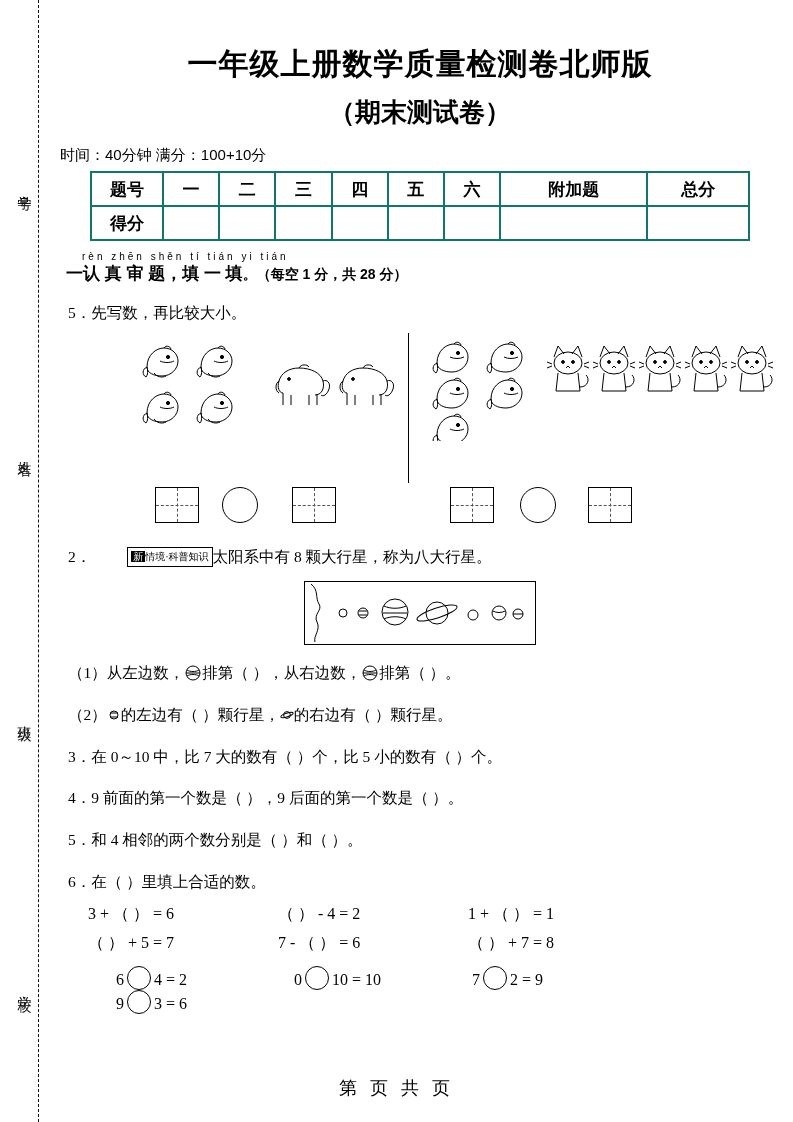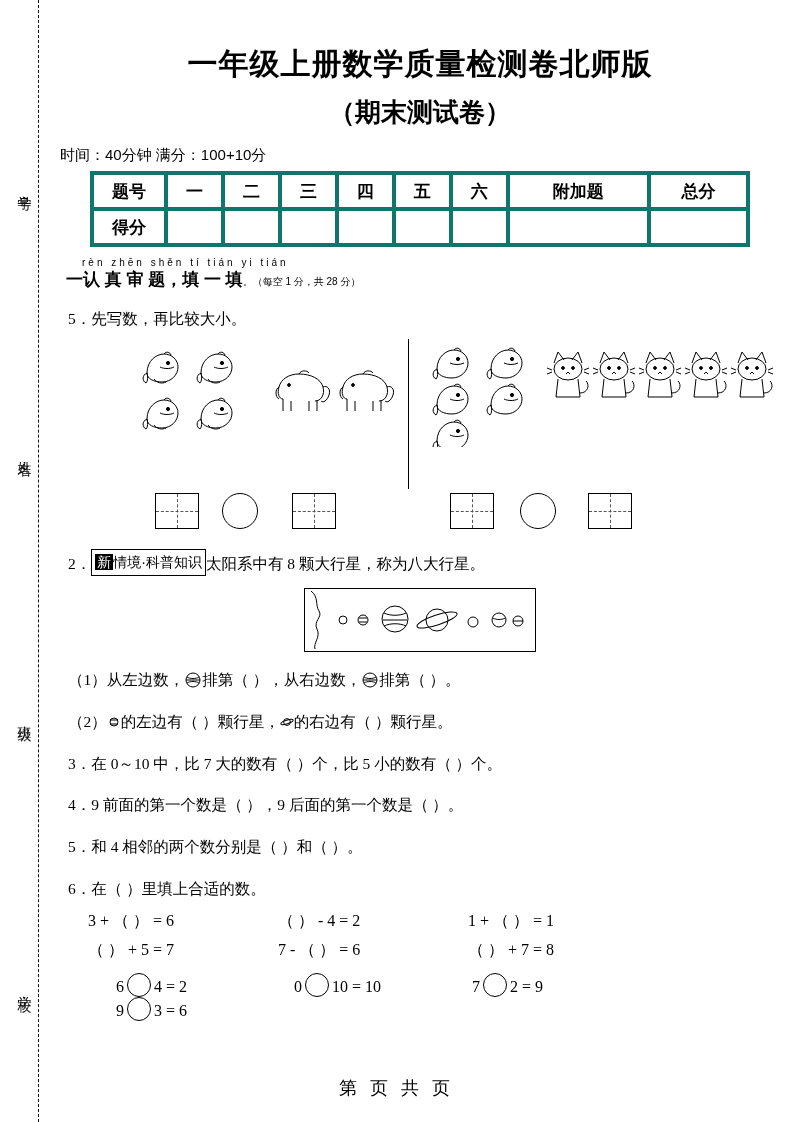--- a/index.html
+++ b/index.html
@@ -50,21 +50,21 @@
     margin:16px 40px 6px 0;
     font-family:"Liberation Sans", sans-serif;
   }
 
   table.score {
     border-collapse:collapse;
     margin: 4px auto 0 auto;
     width:660px;
   }
   table.score td {
-    border:4px solid #0f766e;
+    border:2px solid #0f766e;
     height:30px;
     text-align:center;
     font-size:17px;
     font-family:"Liberation Sans", sans-serif;
     font-weight:bold;
   }
   table.score td.hdr { width:68px; }
   table.score td.blank { font-weight:normal; }
 
   .pinyin {
@@ -72,21 +72,21 @@
     margin:10px 0 0 22px;
     font-family:"Liberation Sans", sans-serif;
   }
   .sec-title {
     font-size:17px;
     font-weight:bold;
     margin:0 0 0 6px;
     font-family:"Liberation Sans", sans-serif;
   }
   .sec-title .mark { font-weight:bold; }
-  .sec-title .pts { font-weight:normal; font-size:10px; }
+  .sec-title .pts { font-weight:bold; font-size:14px; }
 
   .q { font-size:15.5px; margin:14px 0 0 8px; line-height:1.8; }
   .q.small { margin-top:10px; }
 
   
   .pics { position:relative; margin:8px 0 0 8px; height:150px; }
   .divider { position:absolute; left:340px; top:-2px; width:0; height:150px; border-left:1px solid #000; }
   .pic-cell { position:absolute; }
   .ans-row { position:relative; height:46px; margin-top:2px; }
   .boxgrid {
@@ -97,25 +97,26 @@
   .circ { position:absolute; width:34px; height:34px; border:1px solid #000; border-radius:50%; }
 
   
   .planet-box {
     width:230px; height:62px; border:1px solid #000;
     margin:10px auto 0 auto; position:relative; overflow:hidden;
   }
 
   .tag {
     display:inline-block;
-    font-size:14px;
+    font-size:10px;
     border:1px solid #000;
     padding:0 3px;
     vertical-align:2px;
     font-family:"Liberation Sans", sans-serif;
+    margin-left:36px;
   }
   .tag .new { background:#000; color:#fff; padding:0 2px; }
 
   .eqrow { font-size:16px; margin:8px 0 0 28px; }
   .eqrow span.cell { display:inline-block; width:190px; }
 
   .oprow { font-size:16px; margin:12px 0 0 28px; }
   .oprow span.cell { display:inline-block; width:150px;margin-left:28px; }
   .ocircle {
     display:inline-block; width:22px; height:22px;

